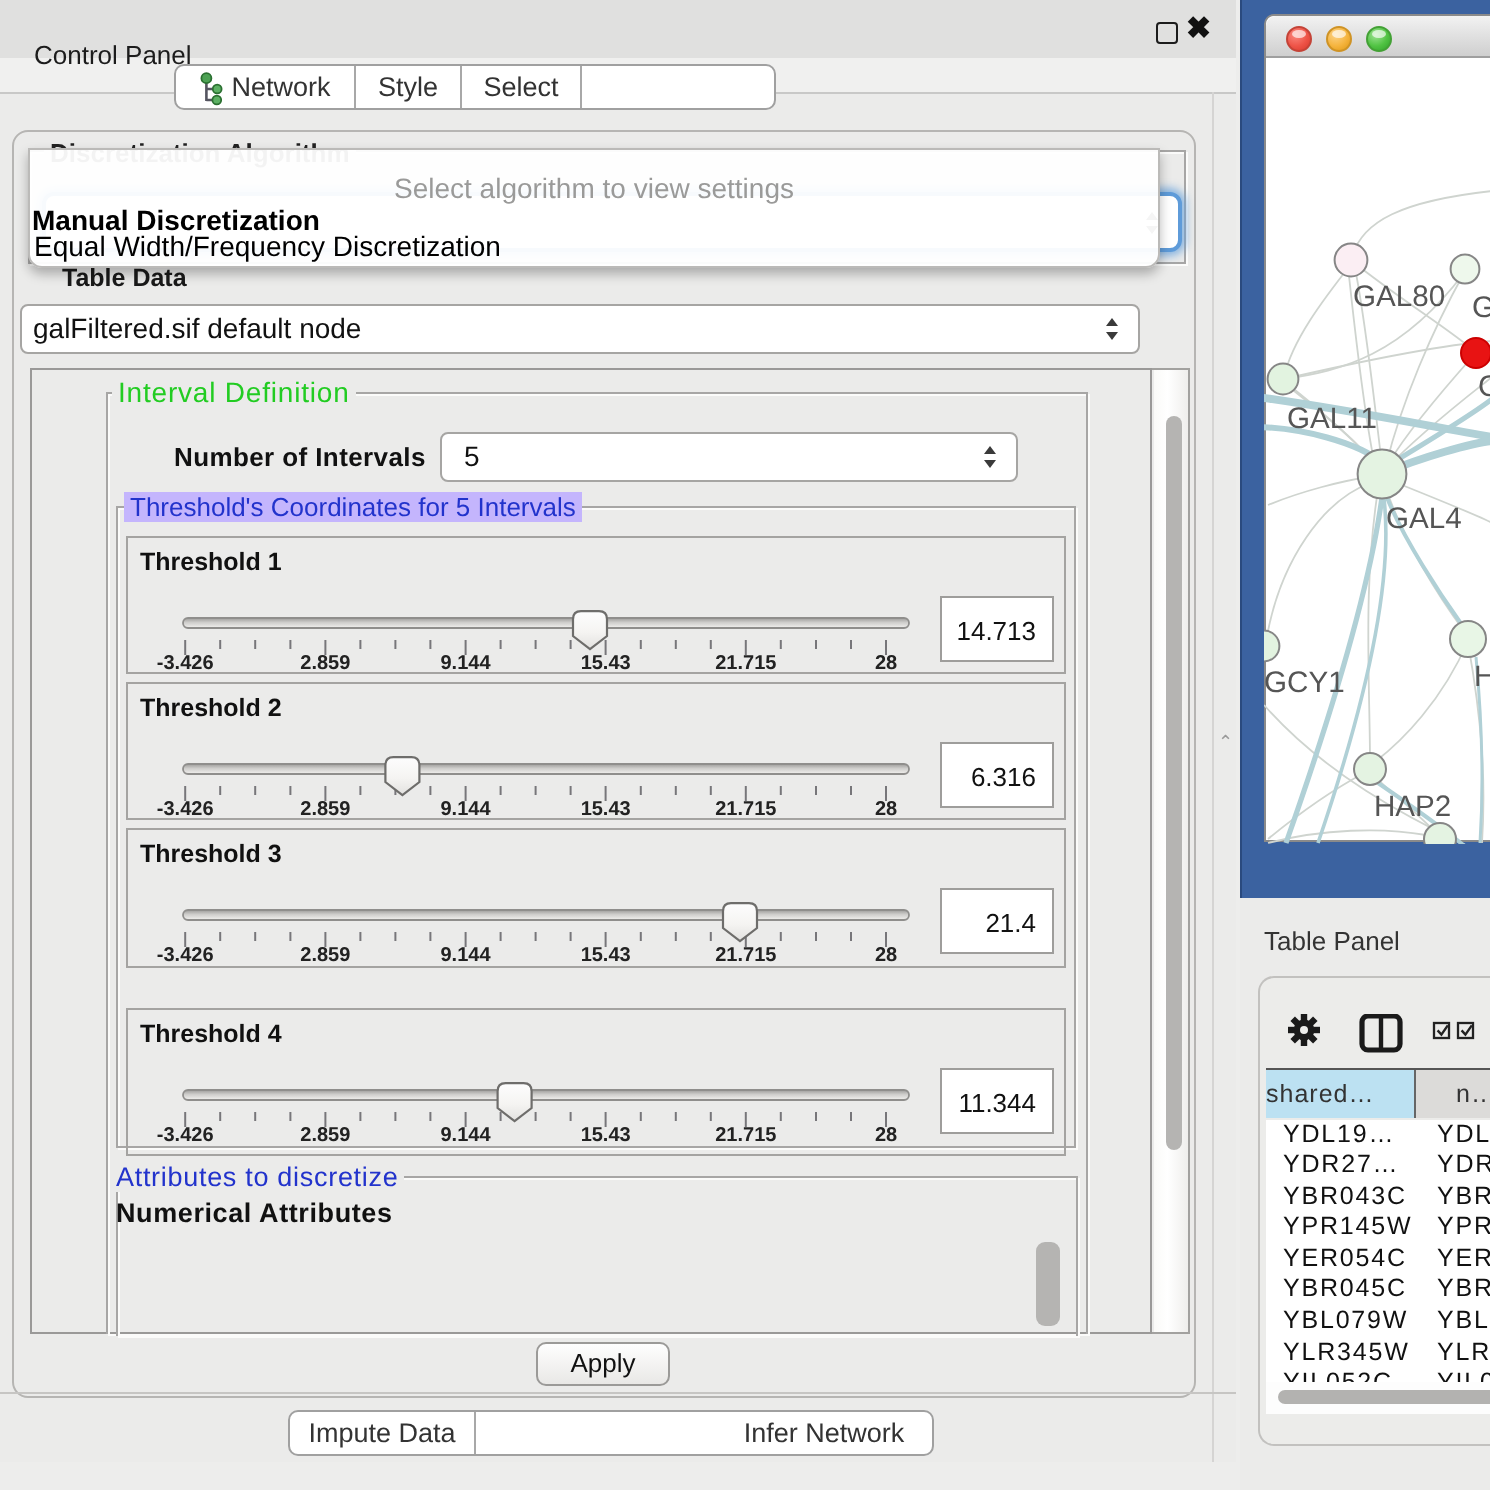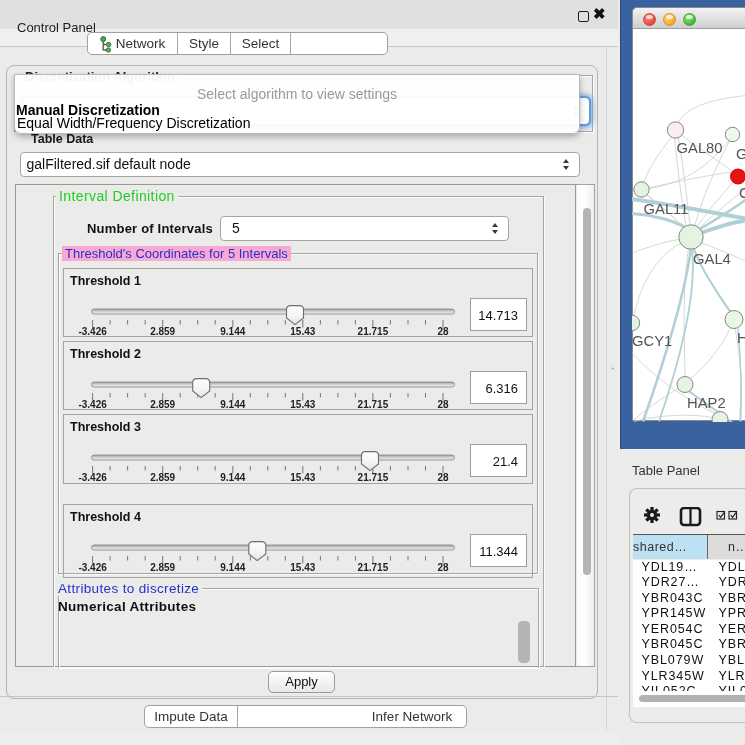--- a/index.html
+++ b/index.html
@@ -86,21 +86,21 @@
   <div class="groupbox" style="left:14px;top:75px;width:577px;height:55px;"></div>
   <div class="abs" style="left:22px;top:69px;font-size:13px;font-weight:bold;color:#222;background:#ebebea;padding:0 3px;">Discretization Algorithm</div>
   <div class="combo" style="left:21px;top:96px;width:566px;height:26px;border:2.5px solid #5e9bd9;box-shadow:0 0 4px 2px rgba(100,160,220,0.75);border-radius:6px;">
         <div class="arr">
           <div class="au"></div>
           <div class="ad"></div>
         </div>
       </div>
 
   <div class="abs" style="left:31px;top:132px;font-size:12.5px;font-weight:bold;color:#1a1a1a;">Table Data</div>
-  <div class="combo" style="left:20px;top:152px;width:558px;height:23px;text-align:center;">
+  <div class="combo" style="left:10px;top:152px;width:558px;height:23px;text-align:center;">
         <div class="txt">galFiltered.sif default node</div>
         <div class="arr">
           <div class="au"></div>
           <div class="ad"></div>
         </div>
       </div>
 
   <div class="abs" style="left:15px;top:184px;width:561px;height:483px;border:1px solid #9a9998;border-width:1px 1px 1px 1px;box-sizing:border-box;"></div>
 
   <div class="groupbox" style="left:53px;top:196px;width:489px;height:470px;border-bottom:none;"></div>
@@ -108,21 +108,21 @@
   <div class="abs" style="left:87px;top:221px;font-size:13px;font-weight:bold;color:#111;letter-spacing:0.2px;">Number of Intervals</div>
   <div class="combo" style="left:220px;top:216px;width:287px;height:23px;">
         <div class="txt" style="left:11px;">5</div>
         <div class="arr">
           <div class="au"></div>
           <div class="ad"></div>
         </div>
       </div>
 
   <div class="groupbox" style="left:58px;top:253px;width:478px;height:319px;"></div>
-  <div class="gtitle" style="left:62px;top:246px;color:#2233cc;font-size:13px;background:#f9a8d4;">Threshold's Coordinates for 5 Intervals</div>
+  <div class="gtitle" style="left:62px;top:246px;color:#2233cc;font-size:13px;background:#c4b5fd;">Threshold's Coordinates for 5 Intervals</div>
   <div id="rows">
         <div class="trow" style="top:268px;height:69px;">
           <b>Threshold 1</b>
           <svg width="470" height="69" viewBox="0 0 470 69">
             <defs>
               <linearGradient id="g1" x1="0" y1="0" x2="0" y2="1">
                 <stop offset="0" stop-color="#9d9c9a"></stop>
                 <stop offset="0.45" stop-color="#cfcecc"></stop>
                 <stop offset="1" stop-color="#f2f1ef"></stop>
               </linearGradient>

